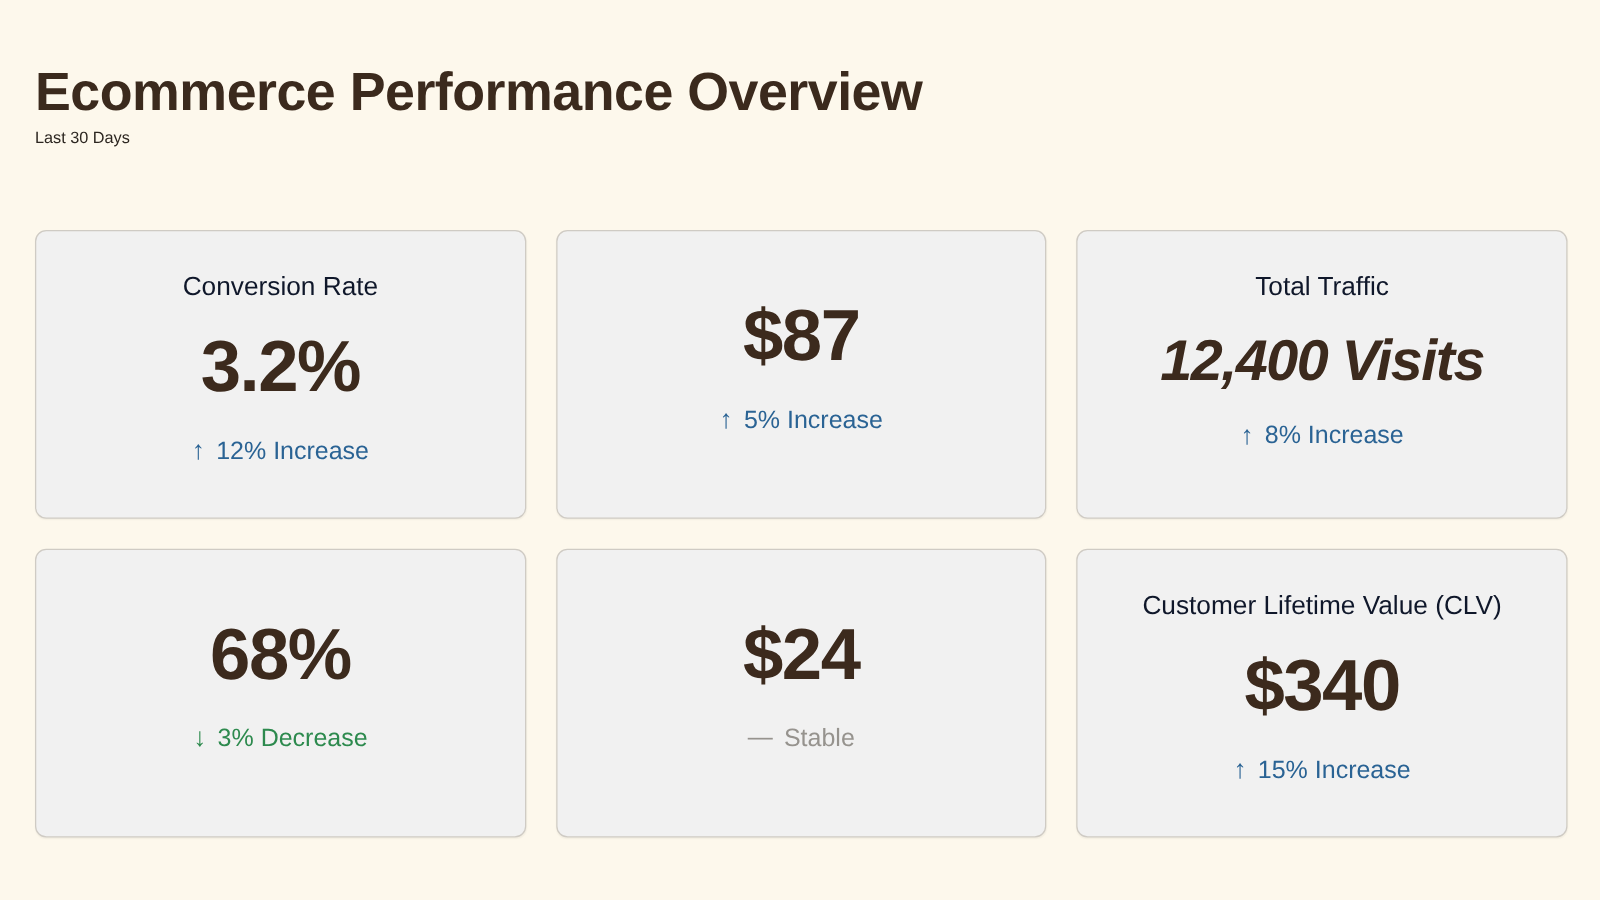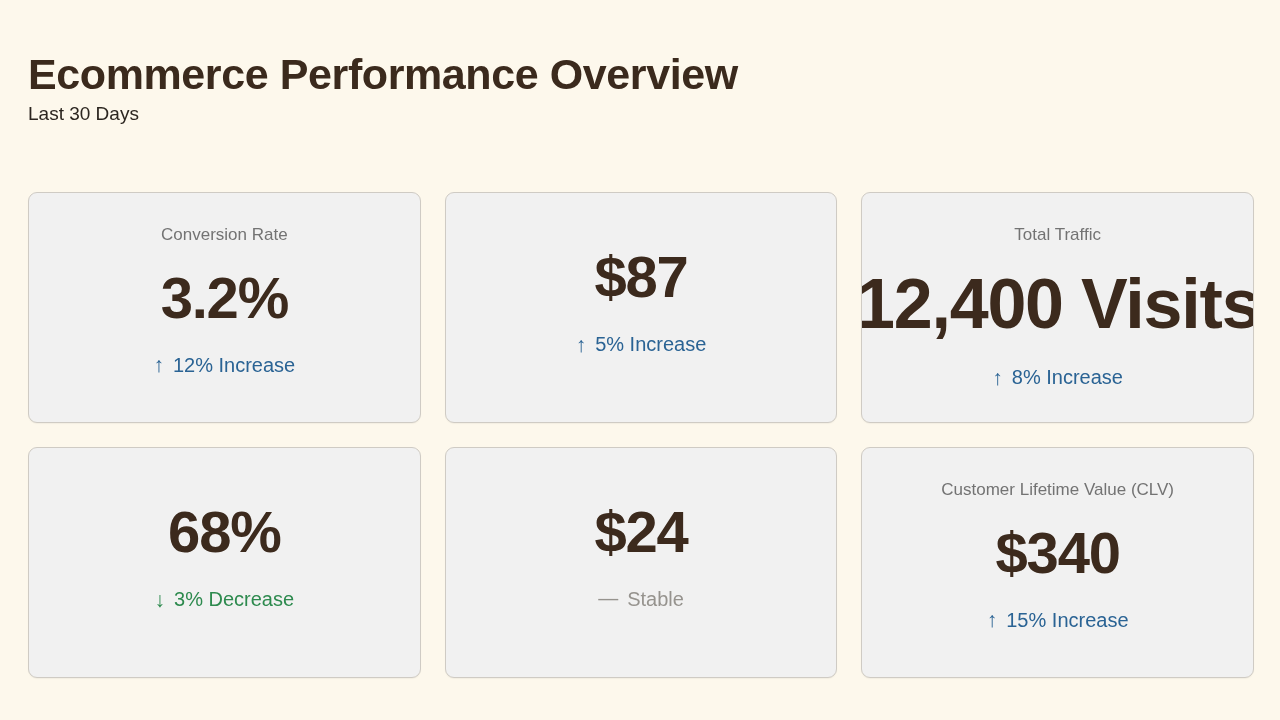--- a/index.html
+++ b/index.html
@@ -28,21 +28,21 @@
   .page-title {
     font-size: 43px;
     font-weight: bold;
     color: #3b2a1d;
     letter-spacing: -0.4px;
     line-height: 1.04;
     margin: 0 0 4px 0;
     white-space: nowrap;
   }
   .page-subtitle {
-    font-size: 19px;
+    font-size: 13px;
     color: #2c2620;
     margin: 0;
     line-height: 1.4;
   }
   .grid {
     margin-top: 23px;
     display: grid;
     grid-template-columns: repeat(3, 1fr);
     grid-template-rows: repeat(2, 231px);
     column-gap: 24px;
@@ -55,37 +55,38 @@
     box-sizing: border-box;
     display: flex;
     flex-direction: column;
     align-items: center;
     justify-content: flex-start;
     padding: 32px 12px 20px 12px;
     box-shadow: 0 1px 1px rgba(90,80,60,0.06);
     overflow: hidden;
   }
   .card-label {
-    font-size: 17px;
-    color: #737373;
+    font-size: 21px;
+    color: #0f172a;
     text-align: left;
     line-height: 1.2;
     white-space: nowrap;
   }
   .card-value {
     margin-top: 22px;
     font-size: 58px;
     font-weight: bold;
     color: #3c2a1d;
     letter-spacing: -1.2px;
     line-height: 1.05;
     white-space: nowrap;
   }
   .card-value.wide {
-    font-size: 70px;
+    font-size: 46px;
+    font-style: italic;
   }
   .card-delta {
     margin-top: 24px;
     font-size: 20px;
     display: flex;
     align-items: center;
     justify-content: center;
     gap: 9px;
     line-height: 1.2;
     white-space: nowrap;

